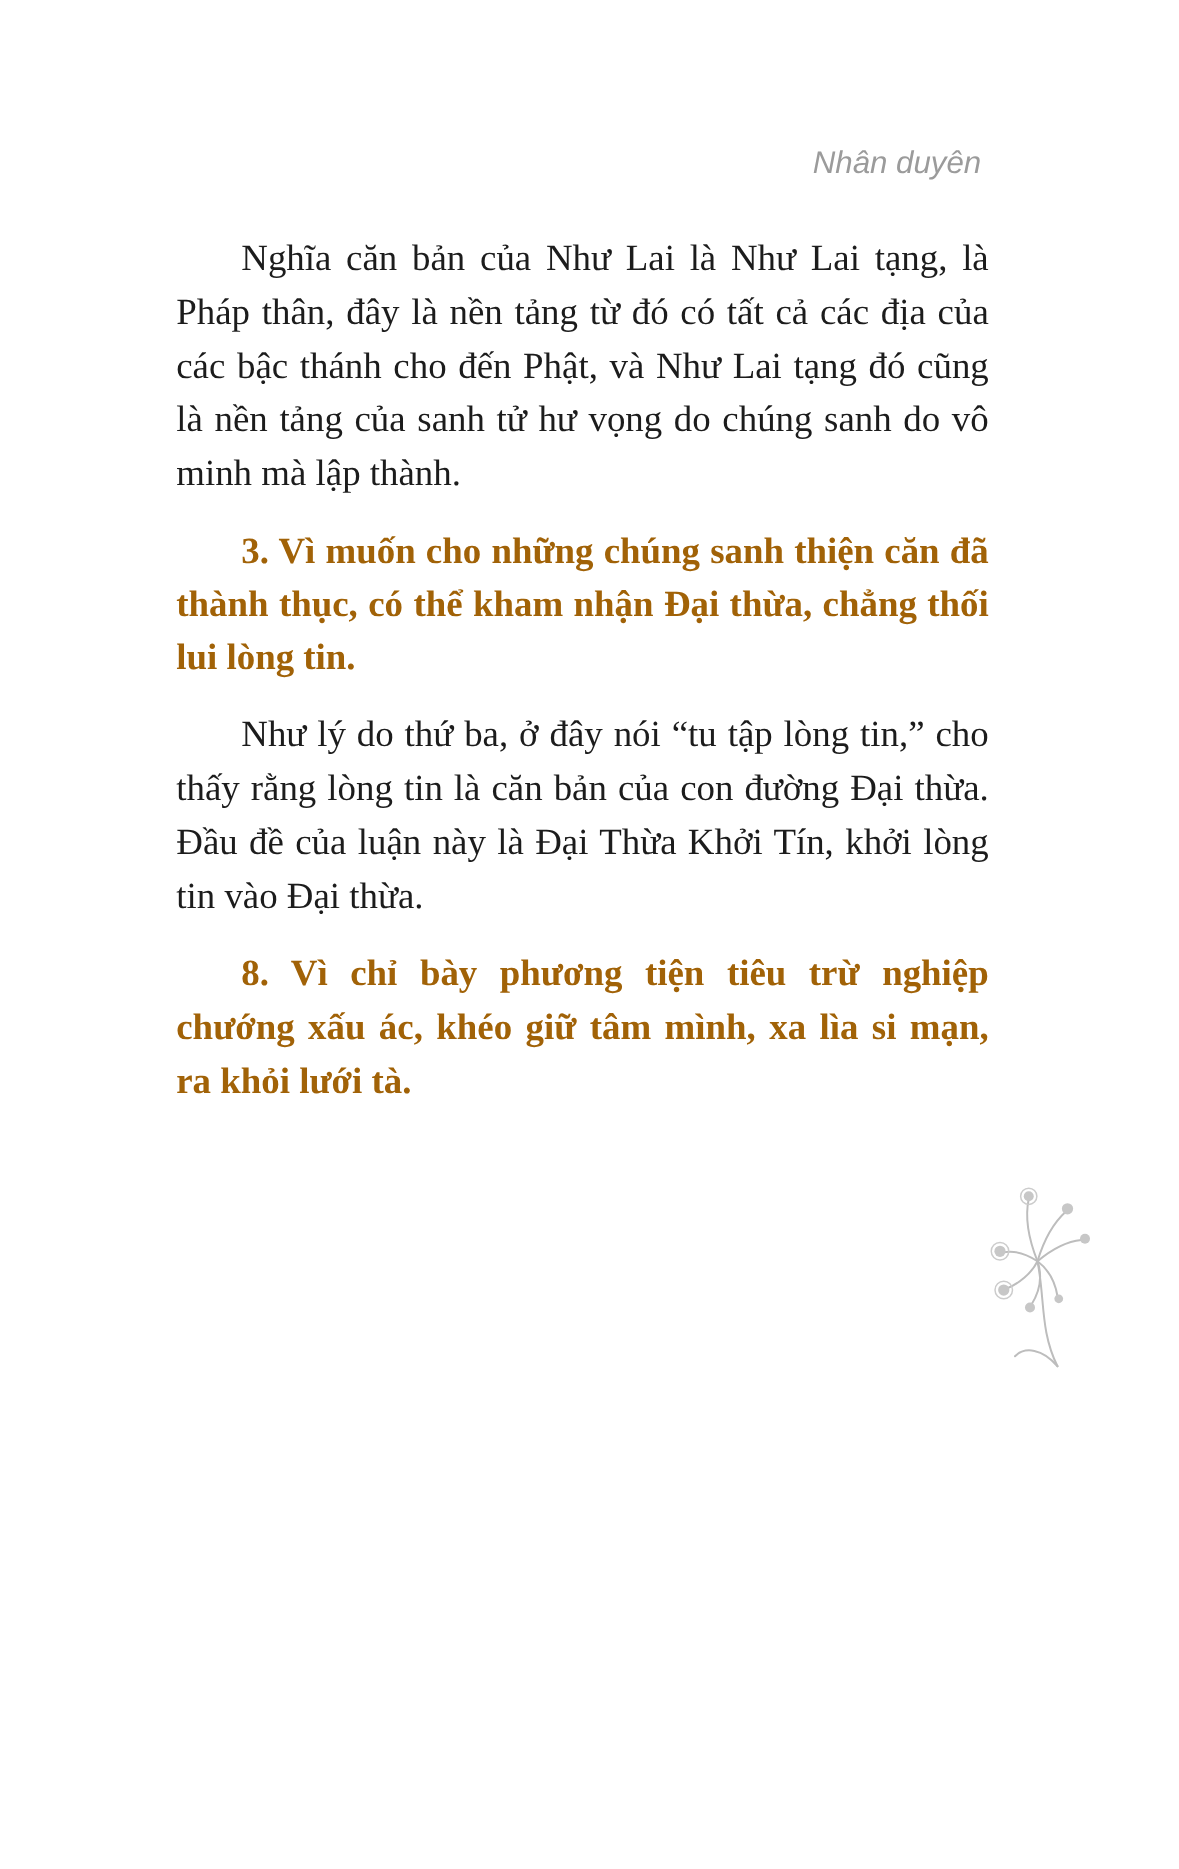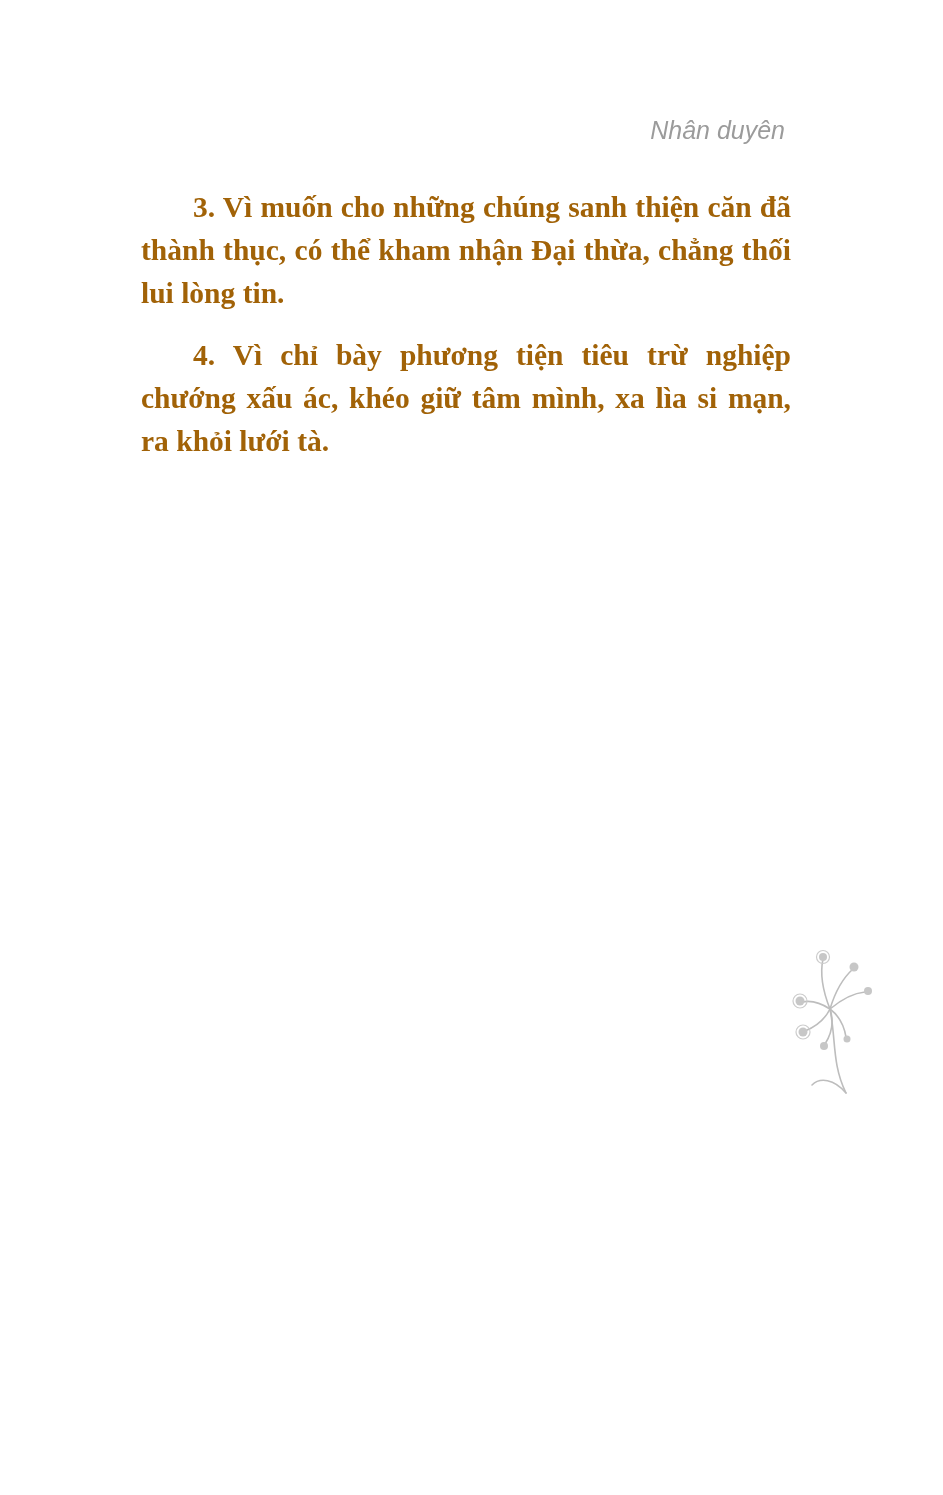--- a/index.html
+++ b/index.html
@@ -59,22 +59,24 @@
   }
 </style>
 </head>
 <body>
 
 <div class="page">
 
   <div class="running-header">Nhân duyên</div>
 
   <div class="text-block">
+    <p class="body">Nghĩa căn bản của Như Lai là Như Lai tạng, là Pháp thân, đây là nền tảng từ đó có tất cả các địa của các bậc thánh cho đến Phật, và Như Lai tạng đó cũng là nền tảng của sanh tử hư vọng do chúng sanh do vô minh mà lập thành.</p>
     <p class="heading">3. Vì muốn cho những chúng sanh thiện căn đã thành thục, có thể kham nhận Đại thừa, chẳng thối lui lòng tin.</p>
-    <p class="heading">4. Vì chỉ bày phương tiện tiêu trừ nghiệp chướng xấu ác, khéo giữ tâm mình, xa lìa si mạn, ra khỏi lưới tà.</p>
+    <p class="body">Như lý do thứ ba, ở đây nói “tu tập lòng tin,” cho thấy rằng lòng tin là căn bản của con đường Đại thừa. Đầu đề của luận này là Đại Thừa Khởi Tín, khởi lòng tin vào Đại thừa.</p>
+    <p class="heading">8. Vì chỉ bày phương tiện tiêu trừ nghiệp chướng xấu ác, khéo giữ tâm mình, xa lìa si mạn, ra khỏi lưới tà.</p>
   </div>
 
   <div class="page-number">15</div>
 
   <svg class="decoration" viewBox="0 0 95 150" xmlns="http://www.w3.org/2000/svg">
     <g fill="none" stroke="#bdbdbd" stroke-width="1.6" stroke-linecap="round">
       <path d="M40 62 C 46 92, 42 118, 56 146"></path>
       <path d="M56 146 C 44 132, 30 130, 22 138"></path>
       <path d="M40 62 C 32 42, 30 26, 33 12"></path>
       <path d="M40 62 C 46 42, 54 30, 63 22"></path>

